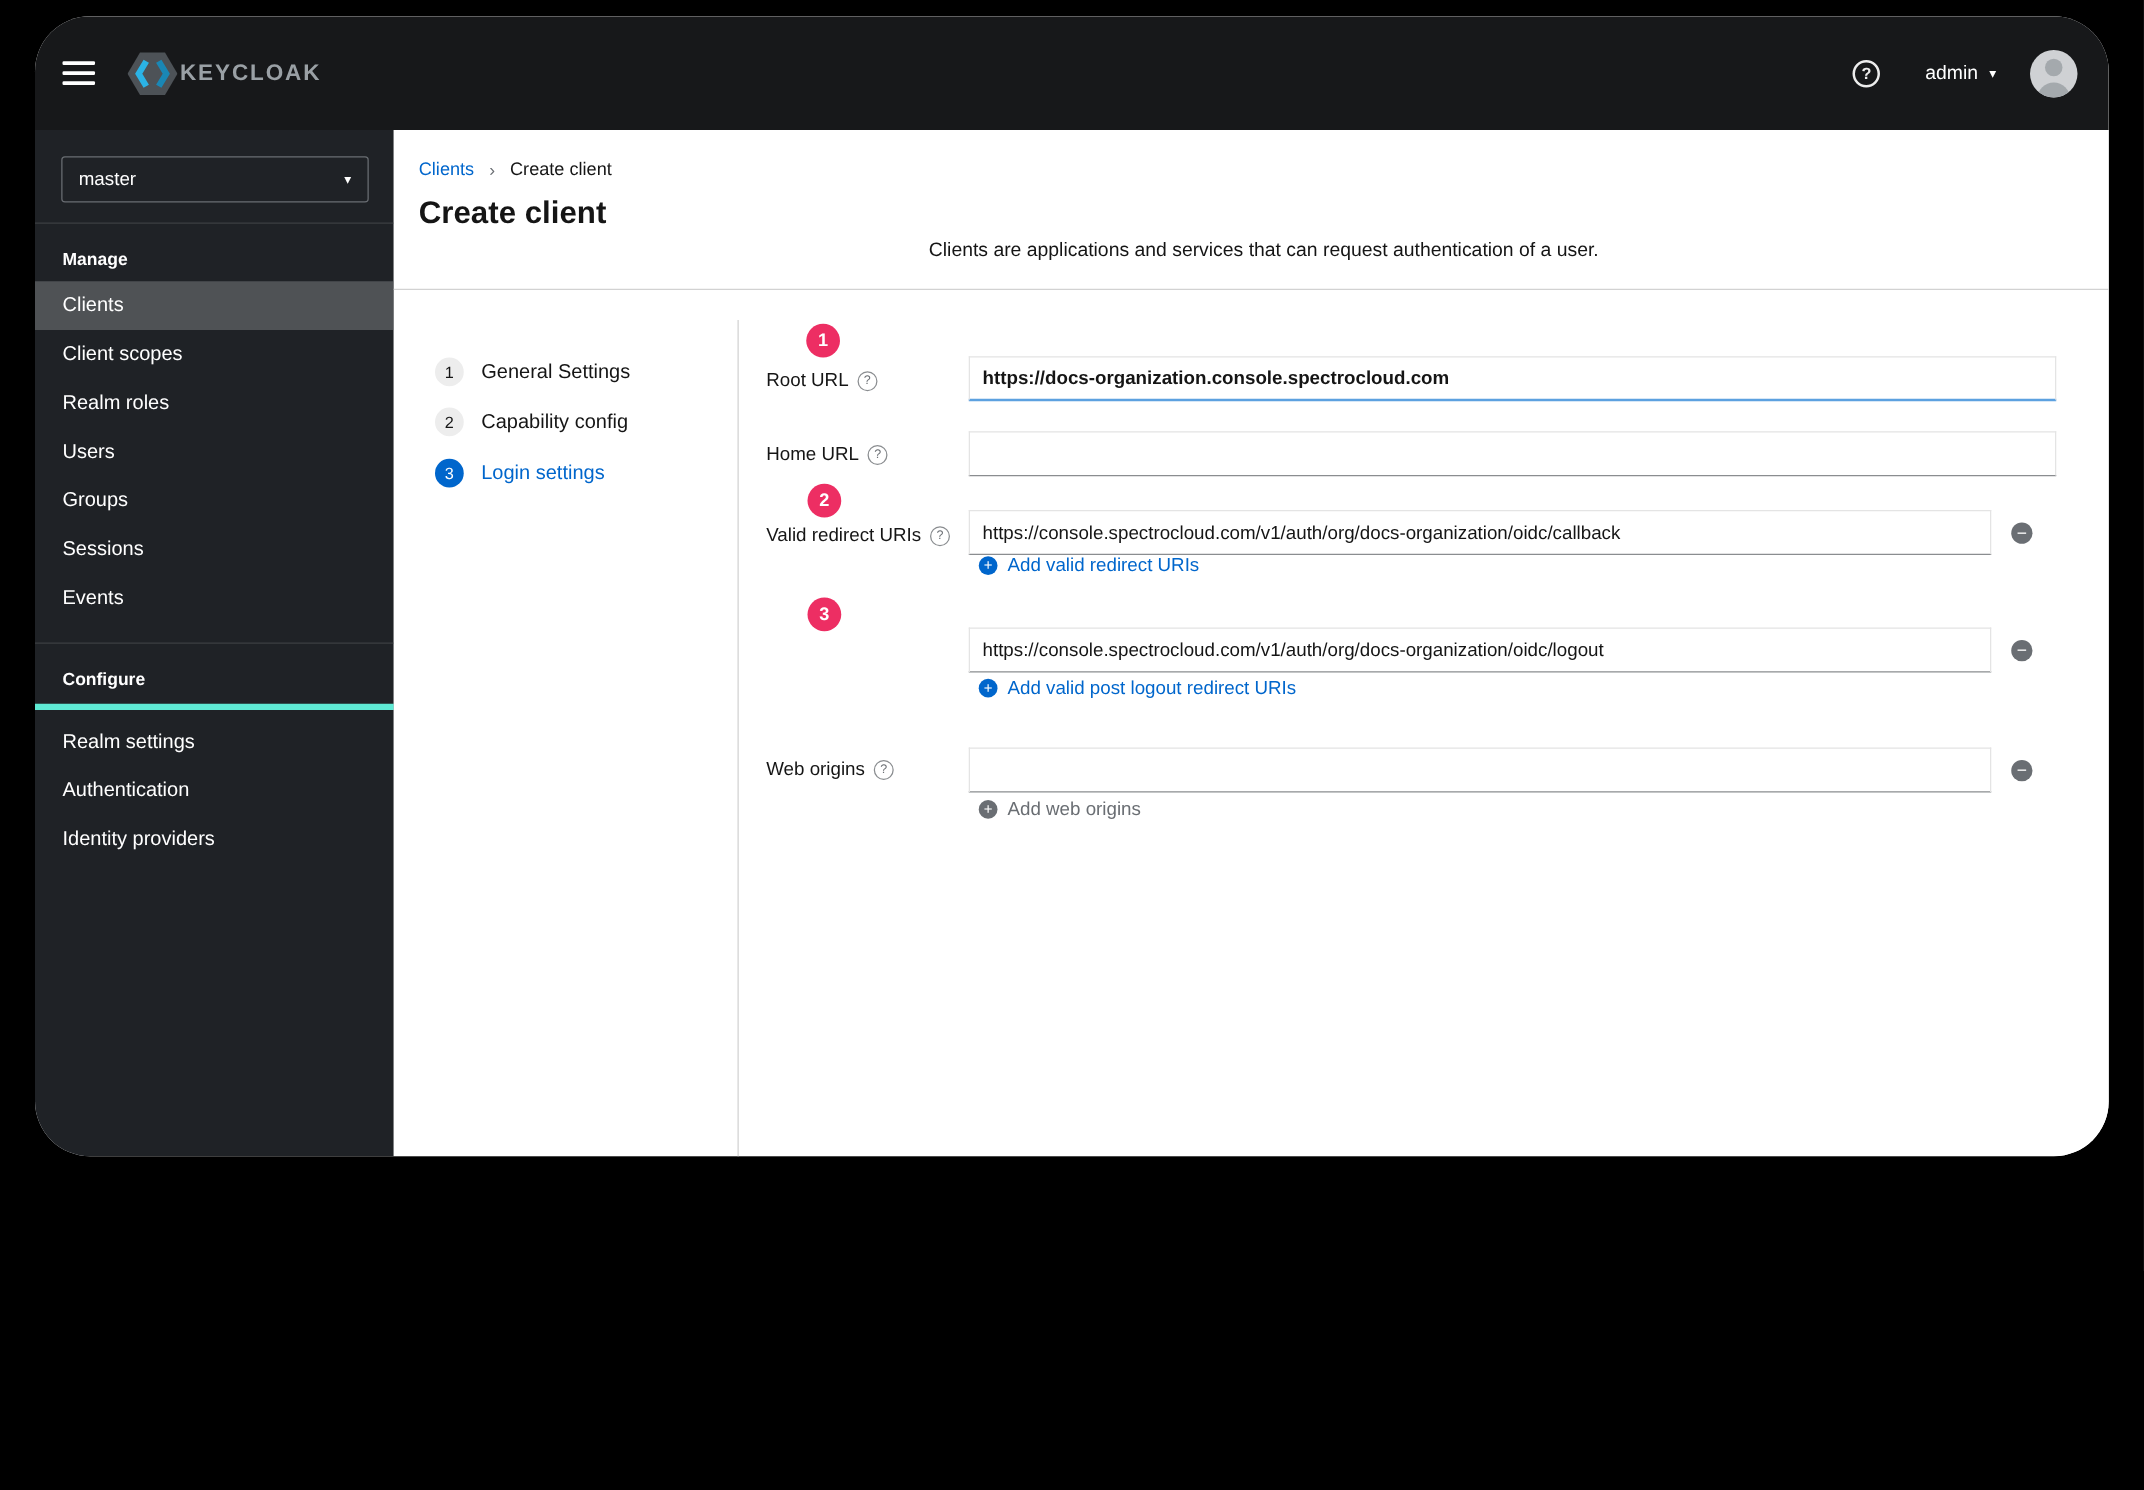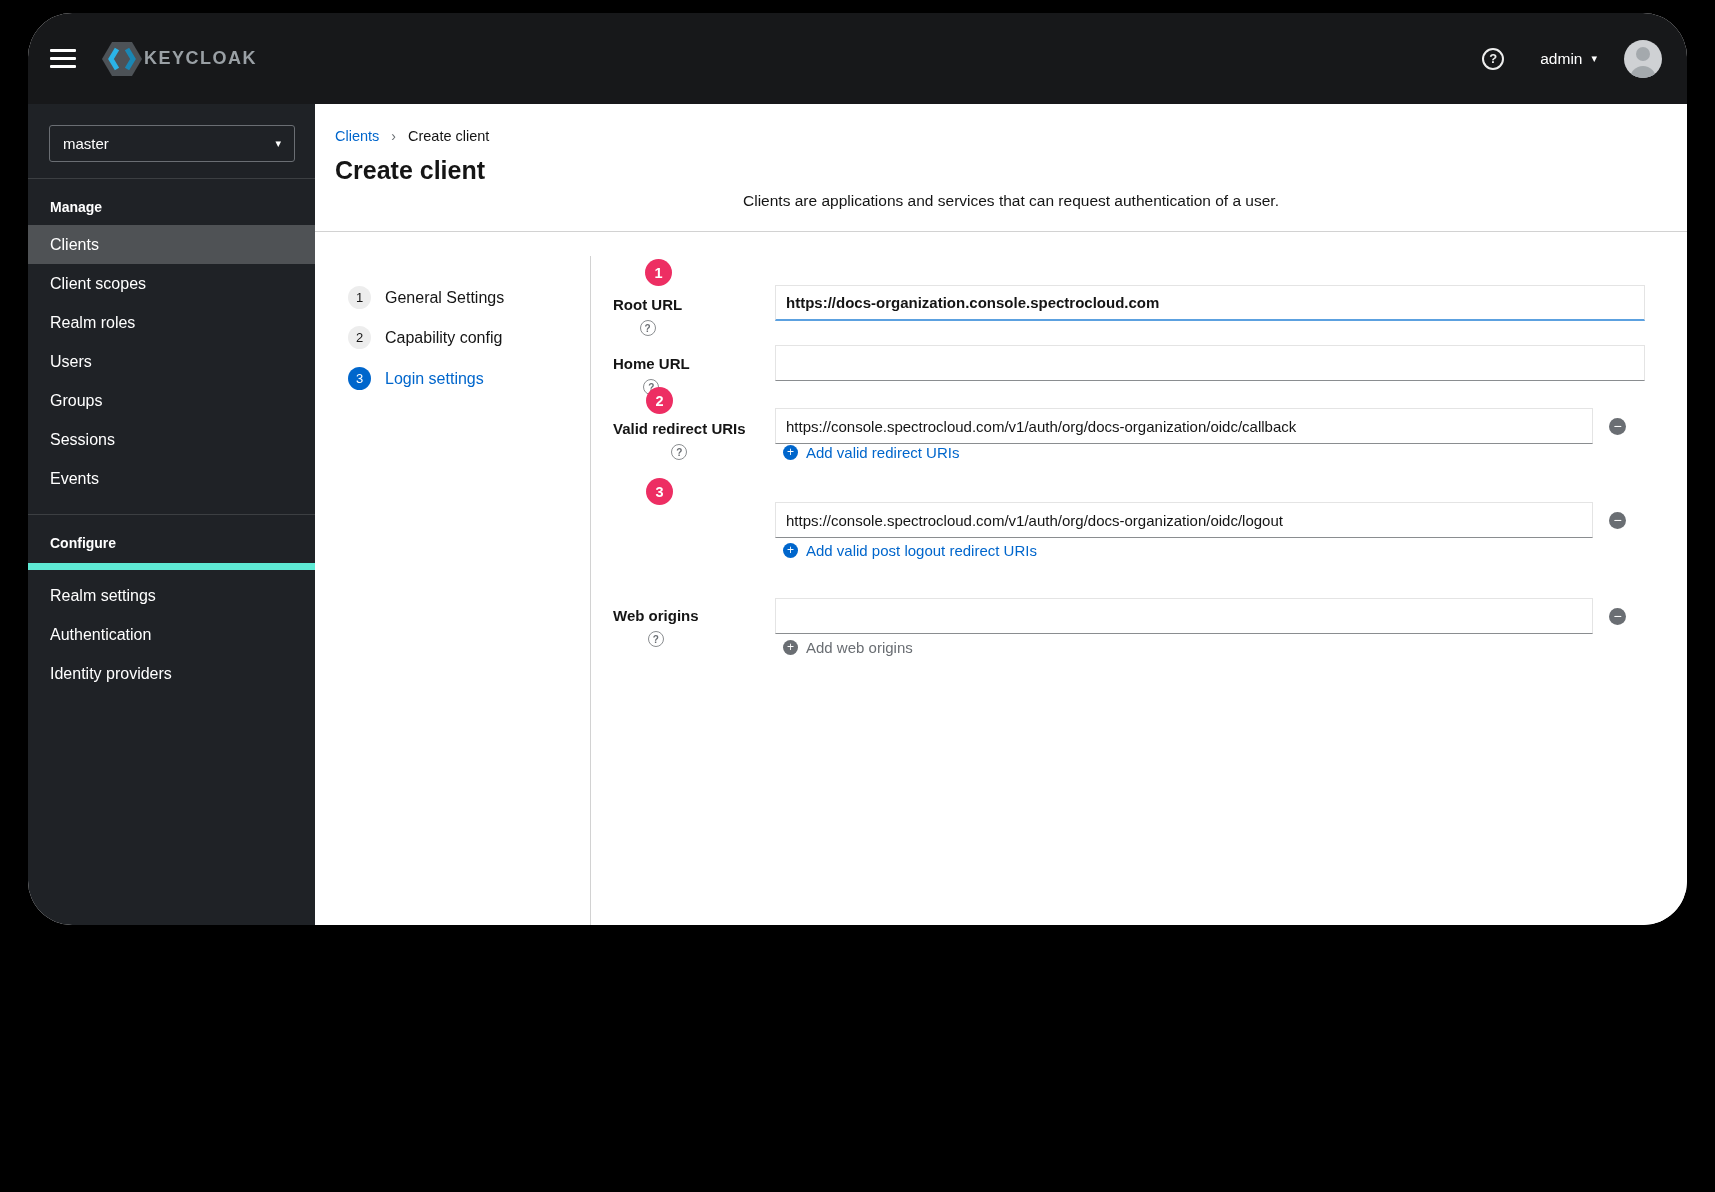--- a/index.html
+++ b/index.html
@@ -21,21 +21,21 @@
   .avatar .body { position:absolute; bottom:-7px; left:6px; width:26px; height:19px; border-radius:13px 13px 0 0; background:#a4a9ad; }
 
   
   .sidebar { position:absolute; top:91px; left:0; bottom:0; width:287px; background:#1f2226; color:#fff; }
   .realm-select { margin:21px 20px 0 21px; height:37px; border:1px solid #6a6e73; border-radius:3px; display:flex; align-items:center; justify-content:space-between; padding:0 13px; font-size:15px; cursor:pointer; }
   .realm-select .caret { margin-left:0; }
   .sb-divider { border-top:1px solid #3c3f42; margin-top:16px; }
   .sb-title { padding:20px 0 10px 22px; font-size:14px; font-weight:bold; }
   .sb-item { height:39px; display:flex; align-items:center; padding-left:22px; font-size:16px; cursor:pointer; }
   .sb-item.active { background:#4f5255; }
-  .sb-title.underlined { border-bottom:7px solid #5eead4; padding-bottom:12px; margin-bottom:6px; }
+  .sb-title.underlined { border-bottom:5px solid #5eead4; padding-bottom:12px; margin-bottom:6px; }
 
   
   .main { position:absolute; top:91px; left:287px; right:0; bottom:0; background:#fff; }
   .page-head { height:128px; padding:24px 0 0 20px; border-bottom:1px solid #d2d2d2; }
   .breadcrumb { display:flex; align-items:center; font-size:14.5px; gap:12px; }
   .bc-link { color:#0066cc; cursor:pointer; text-decoration:none; }
   .bc-sep { color:#6a6e73; font-size:14px; }
   .bc-current { color:#151515; }
   .page-title { margin-top:12px; font-size:25px; font-weight:bold; color:#151515; }
   .page-sub { margin-top:7px; font-size:15.5px; color:#151515;text-align:center; }
@@ -47,21 +47,21 @@
   .step-row { position:absolute; left:33px; display:flex; align-items:center; gap:14px; cursor:pointer; }
   .step-num { width:23px; height:23px; border-radius:50%; background:#ededed; color:#151515; font-size:13px; display:flex; align-items:center; justify-content:center; }
   .step-label { font-size:16px; color:#151515; }
   .step-row.active .step-num { background:#0066cc; color:#fff; }
   .step-row.active .step-label { color:#0066cc; }
 
   
   .num-badge { position:absolute; width:27px; height:27px; border-radius:50%; background:#ed2e63; color:#fff; font-size:14.5px; font-weight:bold; display:flex; align-items:center; justify-content:center; z-index:3; }
 
   
-  .flabel { position:absolute; left:298px; font-size:15px; font-weight:bold; color:#151515; display:flex; align-items:center; gap:7px;flex-direction:column; }
+  .flabel { position:absolute; left:298px; font-size:15px; font-weight:normal; color:#151515; display:flex; align-items:center; gap:7px; }
   .flabel.wrap { display:block; width:116px; line-height:25px; }
   .flabel.wrap .qmark { margin-left:7px; }
   .qmark { width:16px; height:16px; min-width:16px; border:1px solid #8a8d90; border-radius:50%; color:#6a6e73; font-size:10px; display:inline-flex; align-items:center; justify-content:center; cursor:pointer; vertical-align:-2px; }
   .finput { position:absolute; height:36px; border:1px solid #e4e4e4; border-bottom:1px solid #8a8d90; background:#fff; font-size:15px; color:#151515; padding:0 10px; font-family:"Liberation Sans", sans-serif; outline:none; }
   .finput.focused { border-bottom:2px solid #5ca1e0; }
   .wide { left:460px; width:870px; }
   .narrow { left:460px; width:818px; }
 
   .minus-btn { position:absolute; left:1294px; width:17px; height:17px; border-radius:50%; background:#6a6e73; border:none; color:#fff; font-size:14px; line-height:1; display:flex; align-items:center; justify-content:center; cursor:pointer; padding:0 0 2px 0; }
 

